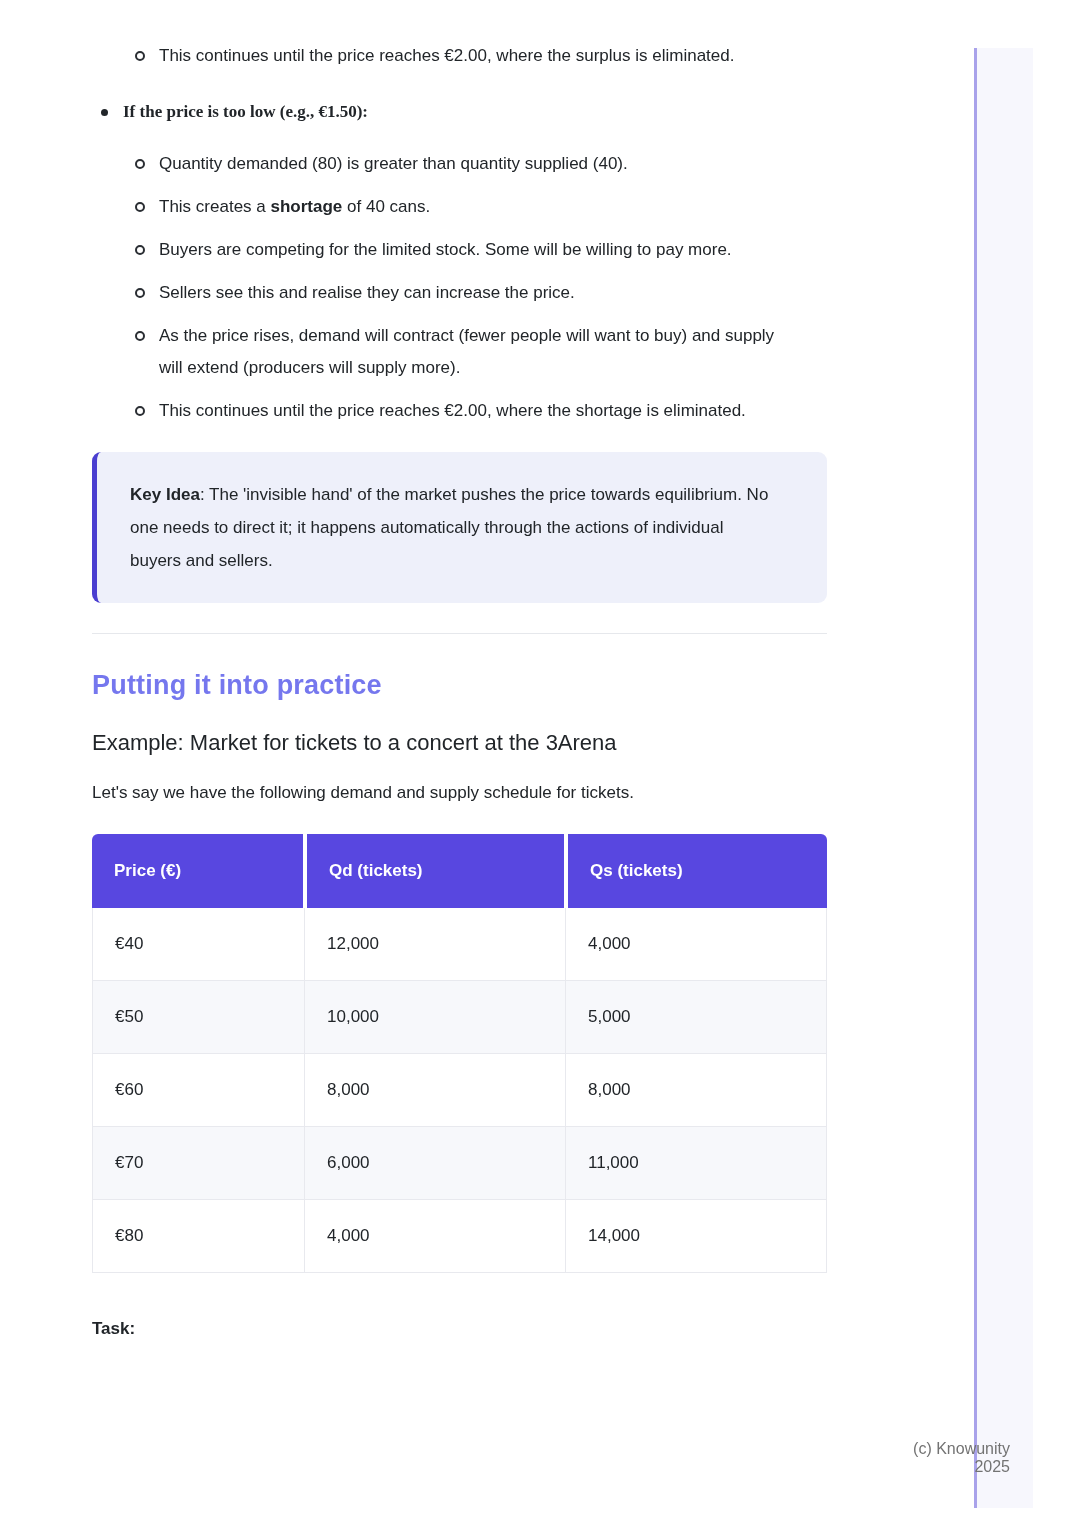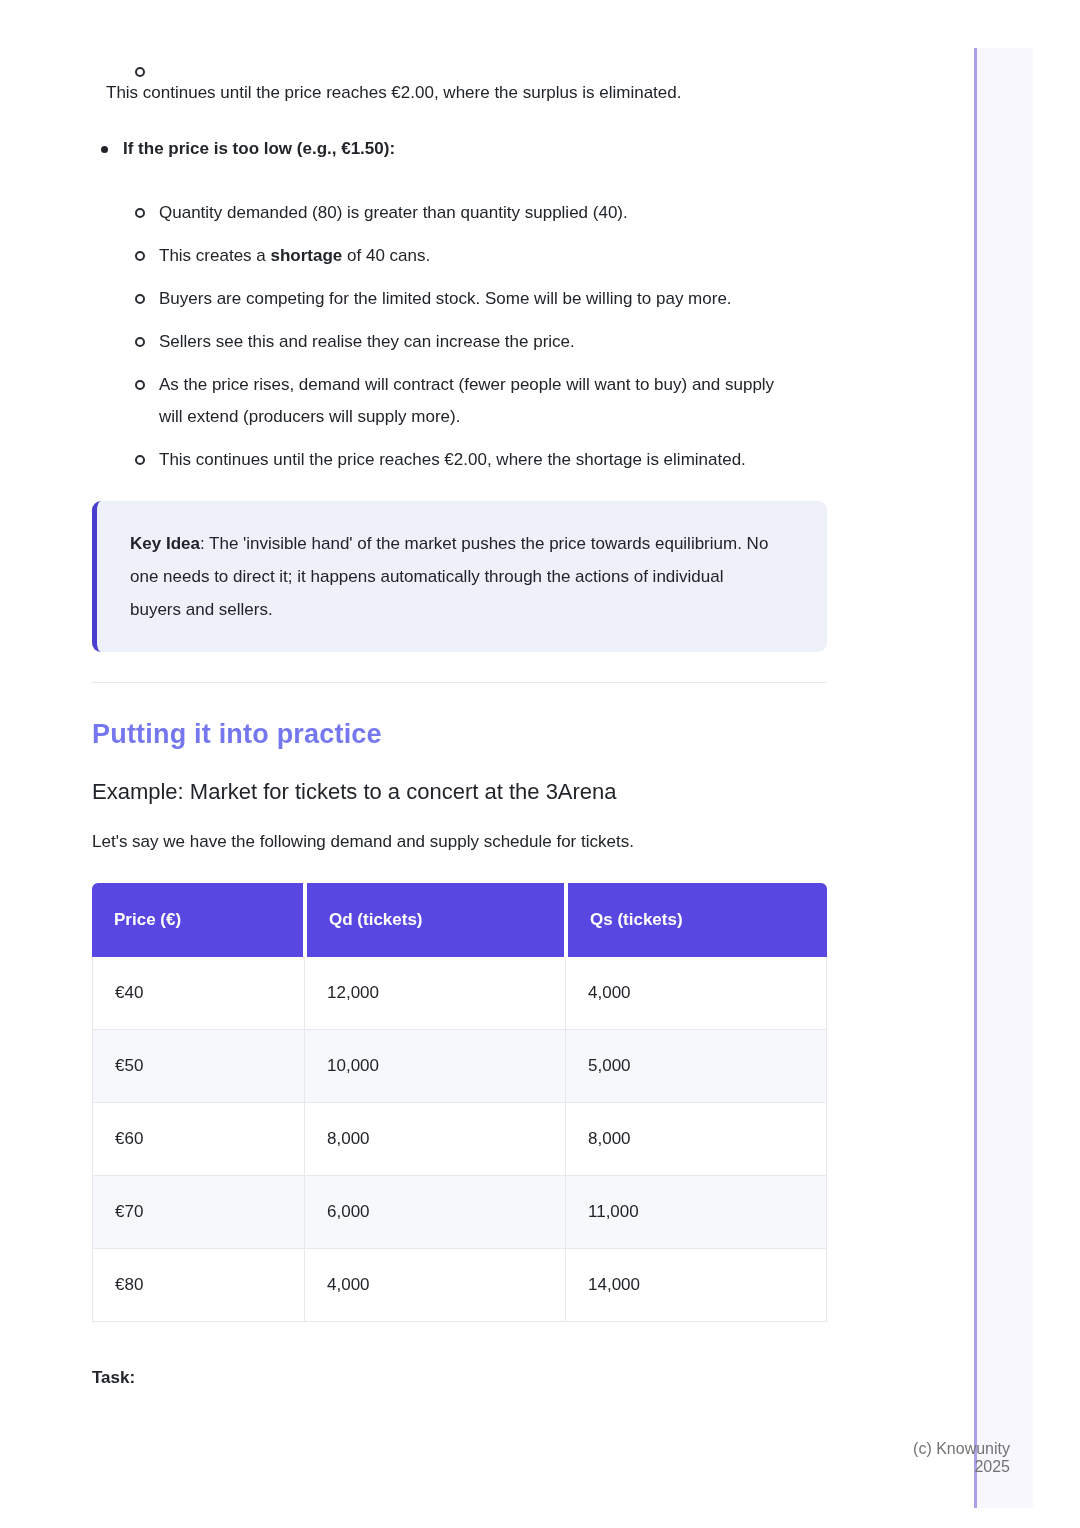--- a/index.html
+++ b/index.html
@@ -5,29 +5,29 @@
   html,body { margin:0; padding:0; }
   body {
     width:1080px; height:1528px; position:relative;
     background:#ffffff; overflow:hidden;
     font-family:"Liberation Sans", sans-serif;
     color:#212529;
   }
   .content { position:absolute; left:92px; top:0; width:735px; }
 
   .bullet-row { display:flex; margin-bottom:11px; }
-  .first-row { margin-top:56px;flex-direction:column; }
+  .first-row { margin-top:40px; }
   .sub-marker {
     flex:0 0 auto; width:6px; height:6px;
     border:2px solid #2a2e33; border-radius:50%;
     margin-left:43px; margin-top:11px;
   }
   .sub-text { margin-left:14px; max-width:620px; font-size:17px; line-height:32px; }
 
-  .main-row { display:flex; margin-top:24px; margin-bottom:32px; }
+  .main-row { display:flex; margin-top:24px; margin-bottom:20px;font-family:Liberation Serif, serif; }
   .main-marker {
     flex:0 0 auto; width:7px; height:7px; background:#212529;
     border-radius:50%; margin-left:9px; margin-top:13px;
   }
   .main-text { margin-left:15px; font-size:17px; font-weight:700; line-height:32px; }
 
   .callout {
     margin-top:25px; background:#eef0fa;
     border-left:5px solid #4a3ed0; border-radius:9px;
     padding:26px 55px 26px 33px;

